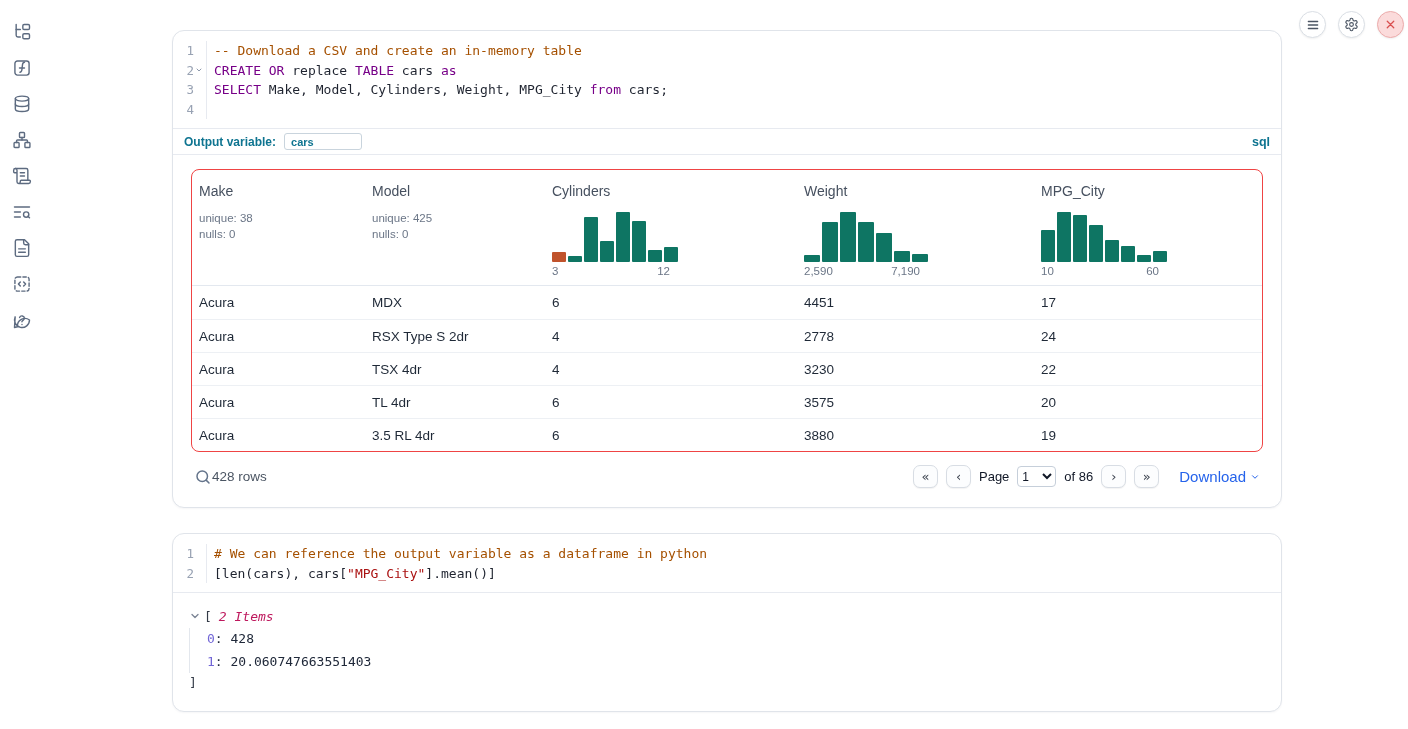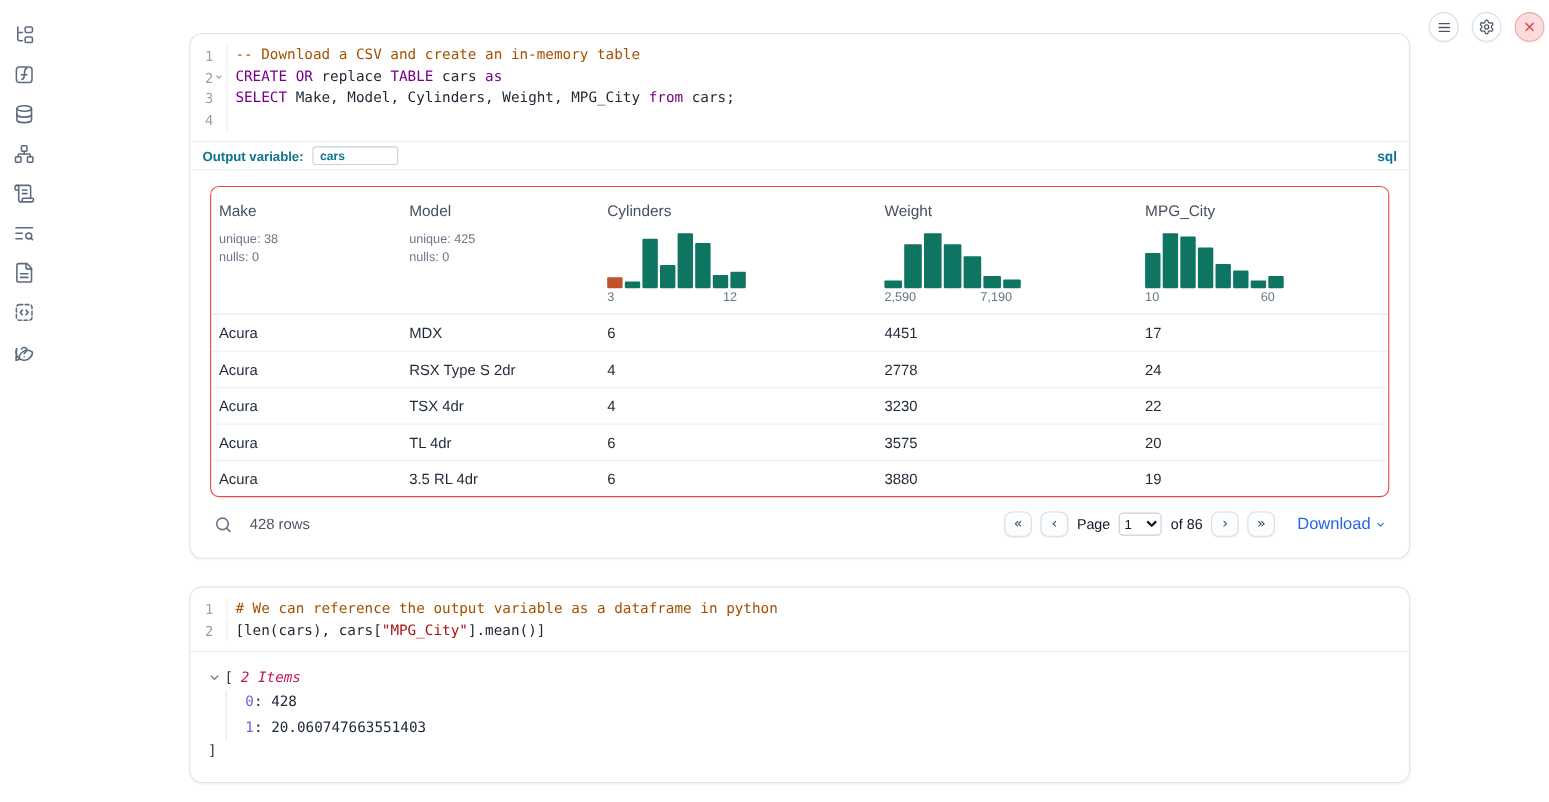--- a/index.html
+++ b/index.html
@@ -54,39 +54,39 @@
   .hist-block { margin-top:11px; width:-moz-fit-content; width:fit-content; }
   .hist-bars { display:flex; align-items:flex-end; gap:2px; height:52px; }
   .hist-bar { border-radius:1px; cursor:pointer; }
   .hist-axis { display:flex; justify-content:space-between; font-size:11.5px; color:#6b7687; margin-top:3px; }
   .t-row { height:33px; align-items:center; border-top:1px solid #edf0f4; }
   .t-row:first-child { border-top:none; }
   .t-cell { padding-left:7px; font-size:13.5px; color:#1f2937; }
 
   .table-footer { height:49px; display:flex; align-items:center; padding:0 3px; }
   .search-btn { width:18px; height:18px; color:#64748b; cursor:pointer; display:flex; align-items:center; }
-  .rows-label { margin-left:15px; font-size:13.5px; color:#4b5563; }
+  .rows-label { font-size:13.5px; color:#4b5563; }
   .pager { margin-left:auto; display:flex; align-items:center; gap:8px; }
   .pg-btn { width:25px; height:23px; border:1px solid #d8dde4; border-radius:7px; background:#fcfdfe;
     box-shadow:0 1px 1px rgba(0,0,0,.05); display:flex; align-items:center; justify-content:center;
     color:#3c434f; font-size:13px; cursor:pointer; line-height:1; font-family:"DejaVu Sans",sans-serif; }
   .page-word { font-size:13px; color:#111827; }
   .page-select { width:39px; height:21px; font-size:12px; border:1px solid #c6cfda; border-radius:4px;
     color:#111827; background:#fff; }
   .of-label { font-size:13px; color:#111827; }
   .download-link { margin-left:12px; color:#2563eb; font-size:15px; display:flex; align-items:center;
     gap:4px; cursor:pointer; }
 
   
   .py-output { padding:13px 16px 0; font-family:"DejaVu Sans Mono",monospace; font-size:13px; color:#20293a; }
   .tree-head { display:flex; align-items:center; height:20px; }
   .tree-caret { width:12px; height:12px; color:#7b8494; margin-right:3px; cursor:pointer; display:flex; align-items:center; }
   .tree-bracket { color:#333a47; }
   .tree-meta { color:#be185d; font-style:italic; margin-left:7px; }
-  .tree-items { margin-left:16px; border-left:1px solid #e3e7ed; padding-left:17px; margin-top:2px; }
+  .tree-items { border-left:1px solid #e3e7ed; padding-left:17px; margin-top:2px; }
   .tree-item { height:22.5px; line-height:22.5px; }
   .tree-key { color:#7165d6; }
   .tree-close { height:19px; line-height:19px; color:#333a47; }
 </style>
 </head>
 <body>
 
 <nav class="sidebar">
   <span class="side-icon">
     <svg viewBox="0 0 24 24" fill="none" stroke="currentColor" stroke-width="1.7" stroke-linecap="round" stroke-linejoin="round">

